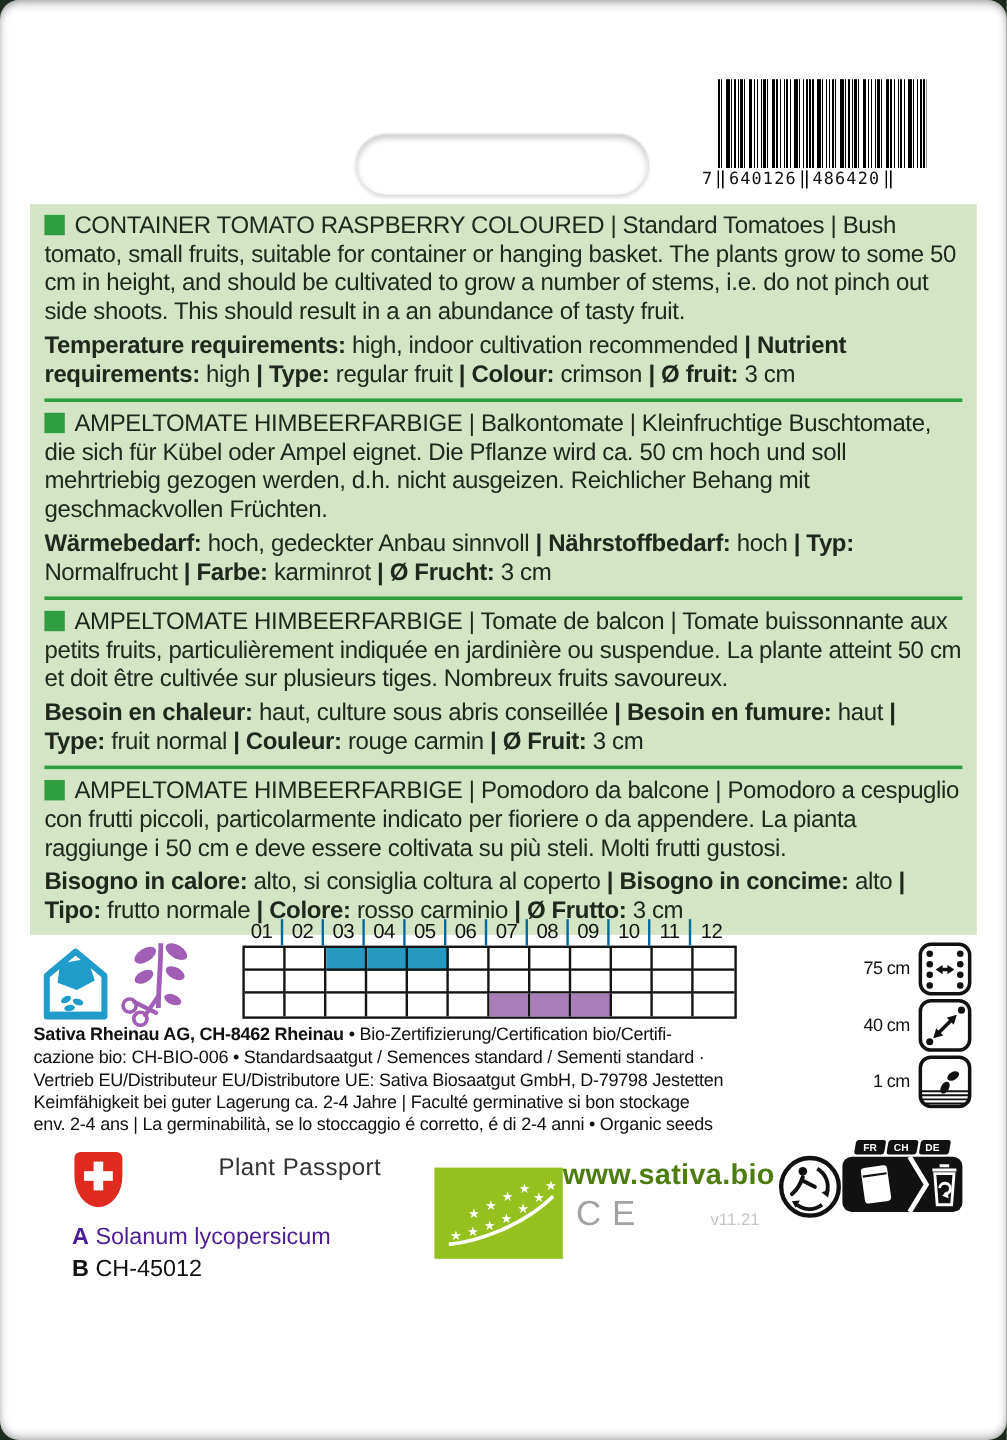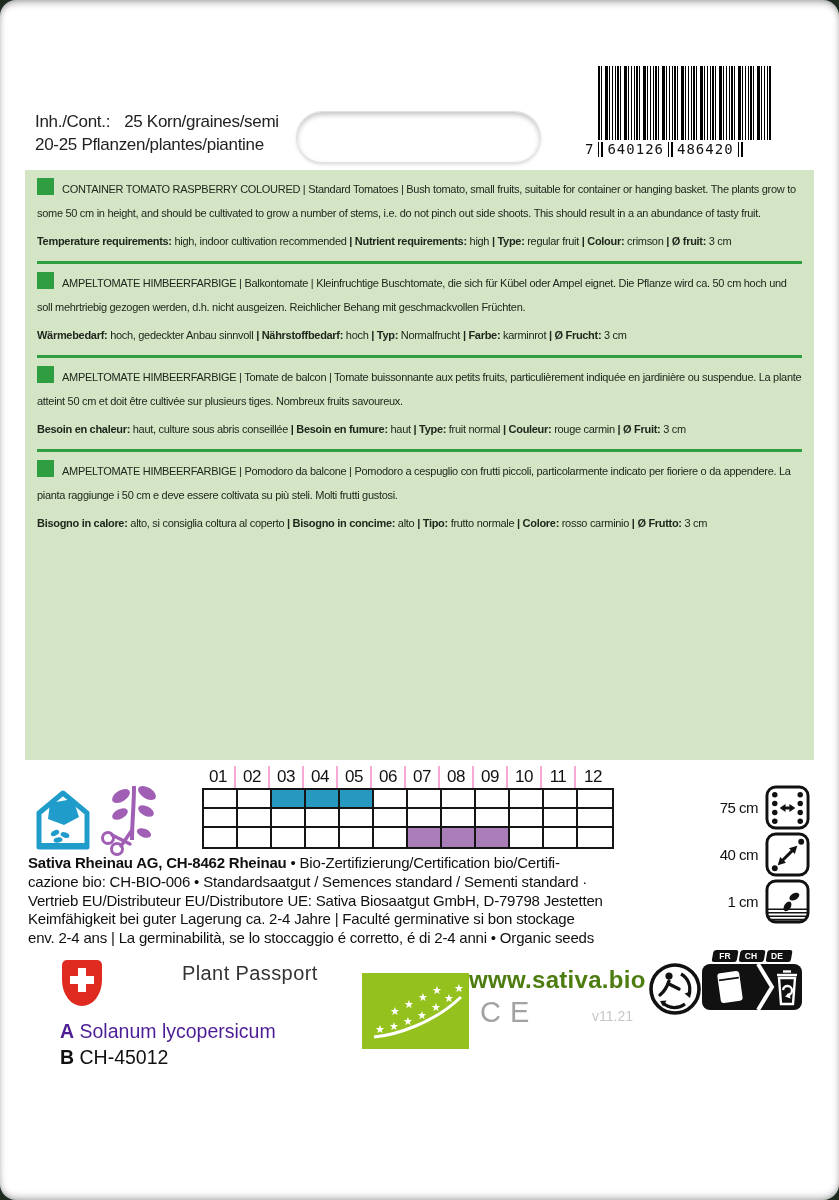--- a/index.html
+++ b/index.html
@@ -21,34 +21,34 @@
   .bars{margin-left:13px;width:174px;height:74px;background:
         repeating-linear-gradient(90deg,#000 0 2px,#fff 2px 3px,#000 3px 4px,#fff 4px 7px,
         #000 7px 10px,#fff 10px 11px,#000 11px 12px,#fff 12px 14px,#000 14px 15px,#fff 15px 17px,
         #000 17px 18px,#fff 18px 19px);}
   .bdigits{display:flex;align-items:center;gap:4px;margin-top:1px;
            font-family:"DejaVu Sans Mono",monospace;font-size:14px;color:#111;letter-spacing:1px;}
   .guard{display:inline-block;width:5px;height:15px;
          background:linear-gradient(90deg,#000 0 1.5px,#fff 1.5px 3.5px,#000 3.5px 5px);}
   
   .panel{position:absolute;left:25px;top:170px;width:789px;min-height:590px;background:#d4e5c5;
-         padding:0 10px;box-sizing:border-box;color:#20281e;font-size:11px;line-height:24px;
+         padding:0 10px;box-sizing:border-box;color:#20281e;font-size:20px;line-height:24px;
          letter-spacing:-0.3px;}
   .rule{height:3px;background:#2e9e41;margin:0 2px;}
   .blk{padding:6px 2px 8px;}
   .intro{margin:0;}
   .specs{margin:4px 0 0;}
   .specs b{font-weight:bold;}
   .bullet{display:inline-block;width:17px;height:17px;background:#2e9e41;margin-right:8px;
           transform:translateY(2px);}
   
   .cal{position:absolute;left:202px;top:766px;}
   .cal-head{display:grid;grid-template-columns:repeat(12,34px);height:22px;}
   .cal-head div{line-height:22px;text-align:center;font-size:17px;color:#111;letter-spacing:-0.5px;}
-  .cal-head div:not(:last-child){border-right:2px solid #f9a8d4;}
+  .cal-head div:not(:last-child){border-right:2px solid #0369a1;}
   .cal-body{display:grid;grid-template-columns:repeat(12,34px);grid-auto-rows:19px;
             border:2px solid #151515;width:408px;}
   .cc{box-sizing:border-box;}
   .cc.br{border-right:2px solid #151515;}
   .cc.bb{border-bottom:2px solid #151515;}
   .cal-icon{position:absolute;}
   
   .sp-row{position:absolute;display:flex;align-items:center;}
   .sp-label{width:78px;text-align:right;font-size:15px;color:#111;letter-spacing:-0.5px;
             margin-right:7px;}
@@ -71,24 +71,20 @@
   .ce{position:absolute;left:480px;top:996px;font-size:29px;color:#a2a2a2;letter-spacing:9px;}
   .version{position:absolute;left:592px;top:1008px;font-size:14px;color:#c6c6c6;}
   .triman{position:absolute;left:648px;top:962px;}
   .rlabel{position:absolute;left:700px;top:948px;}
 </style>
 </head>
 <body>
 
 <div class="card">
 
-  <div class="contents">
-    <div><span class="lbl">Inh./Cont.:</span><span>25 Korn/graines/semi</span></div>
-    <div>20-25 Pflanzen/plantes/piantine</div>
-  </div>
 
   <div class="hang-slot"></div>
 
   <div class="barcode">
     <div class="bars"></div>
     <div class="bdigits">
       <span>7</span>
       <span class="guard"></span>
       <span>640126</span>
       <span class="guard"></span>

